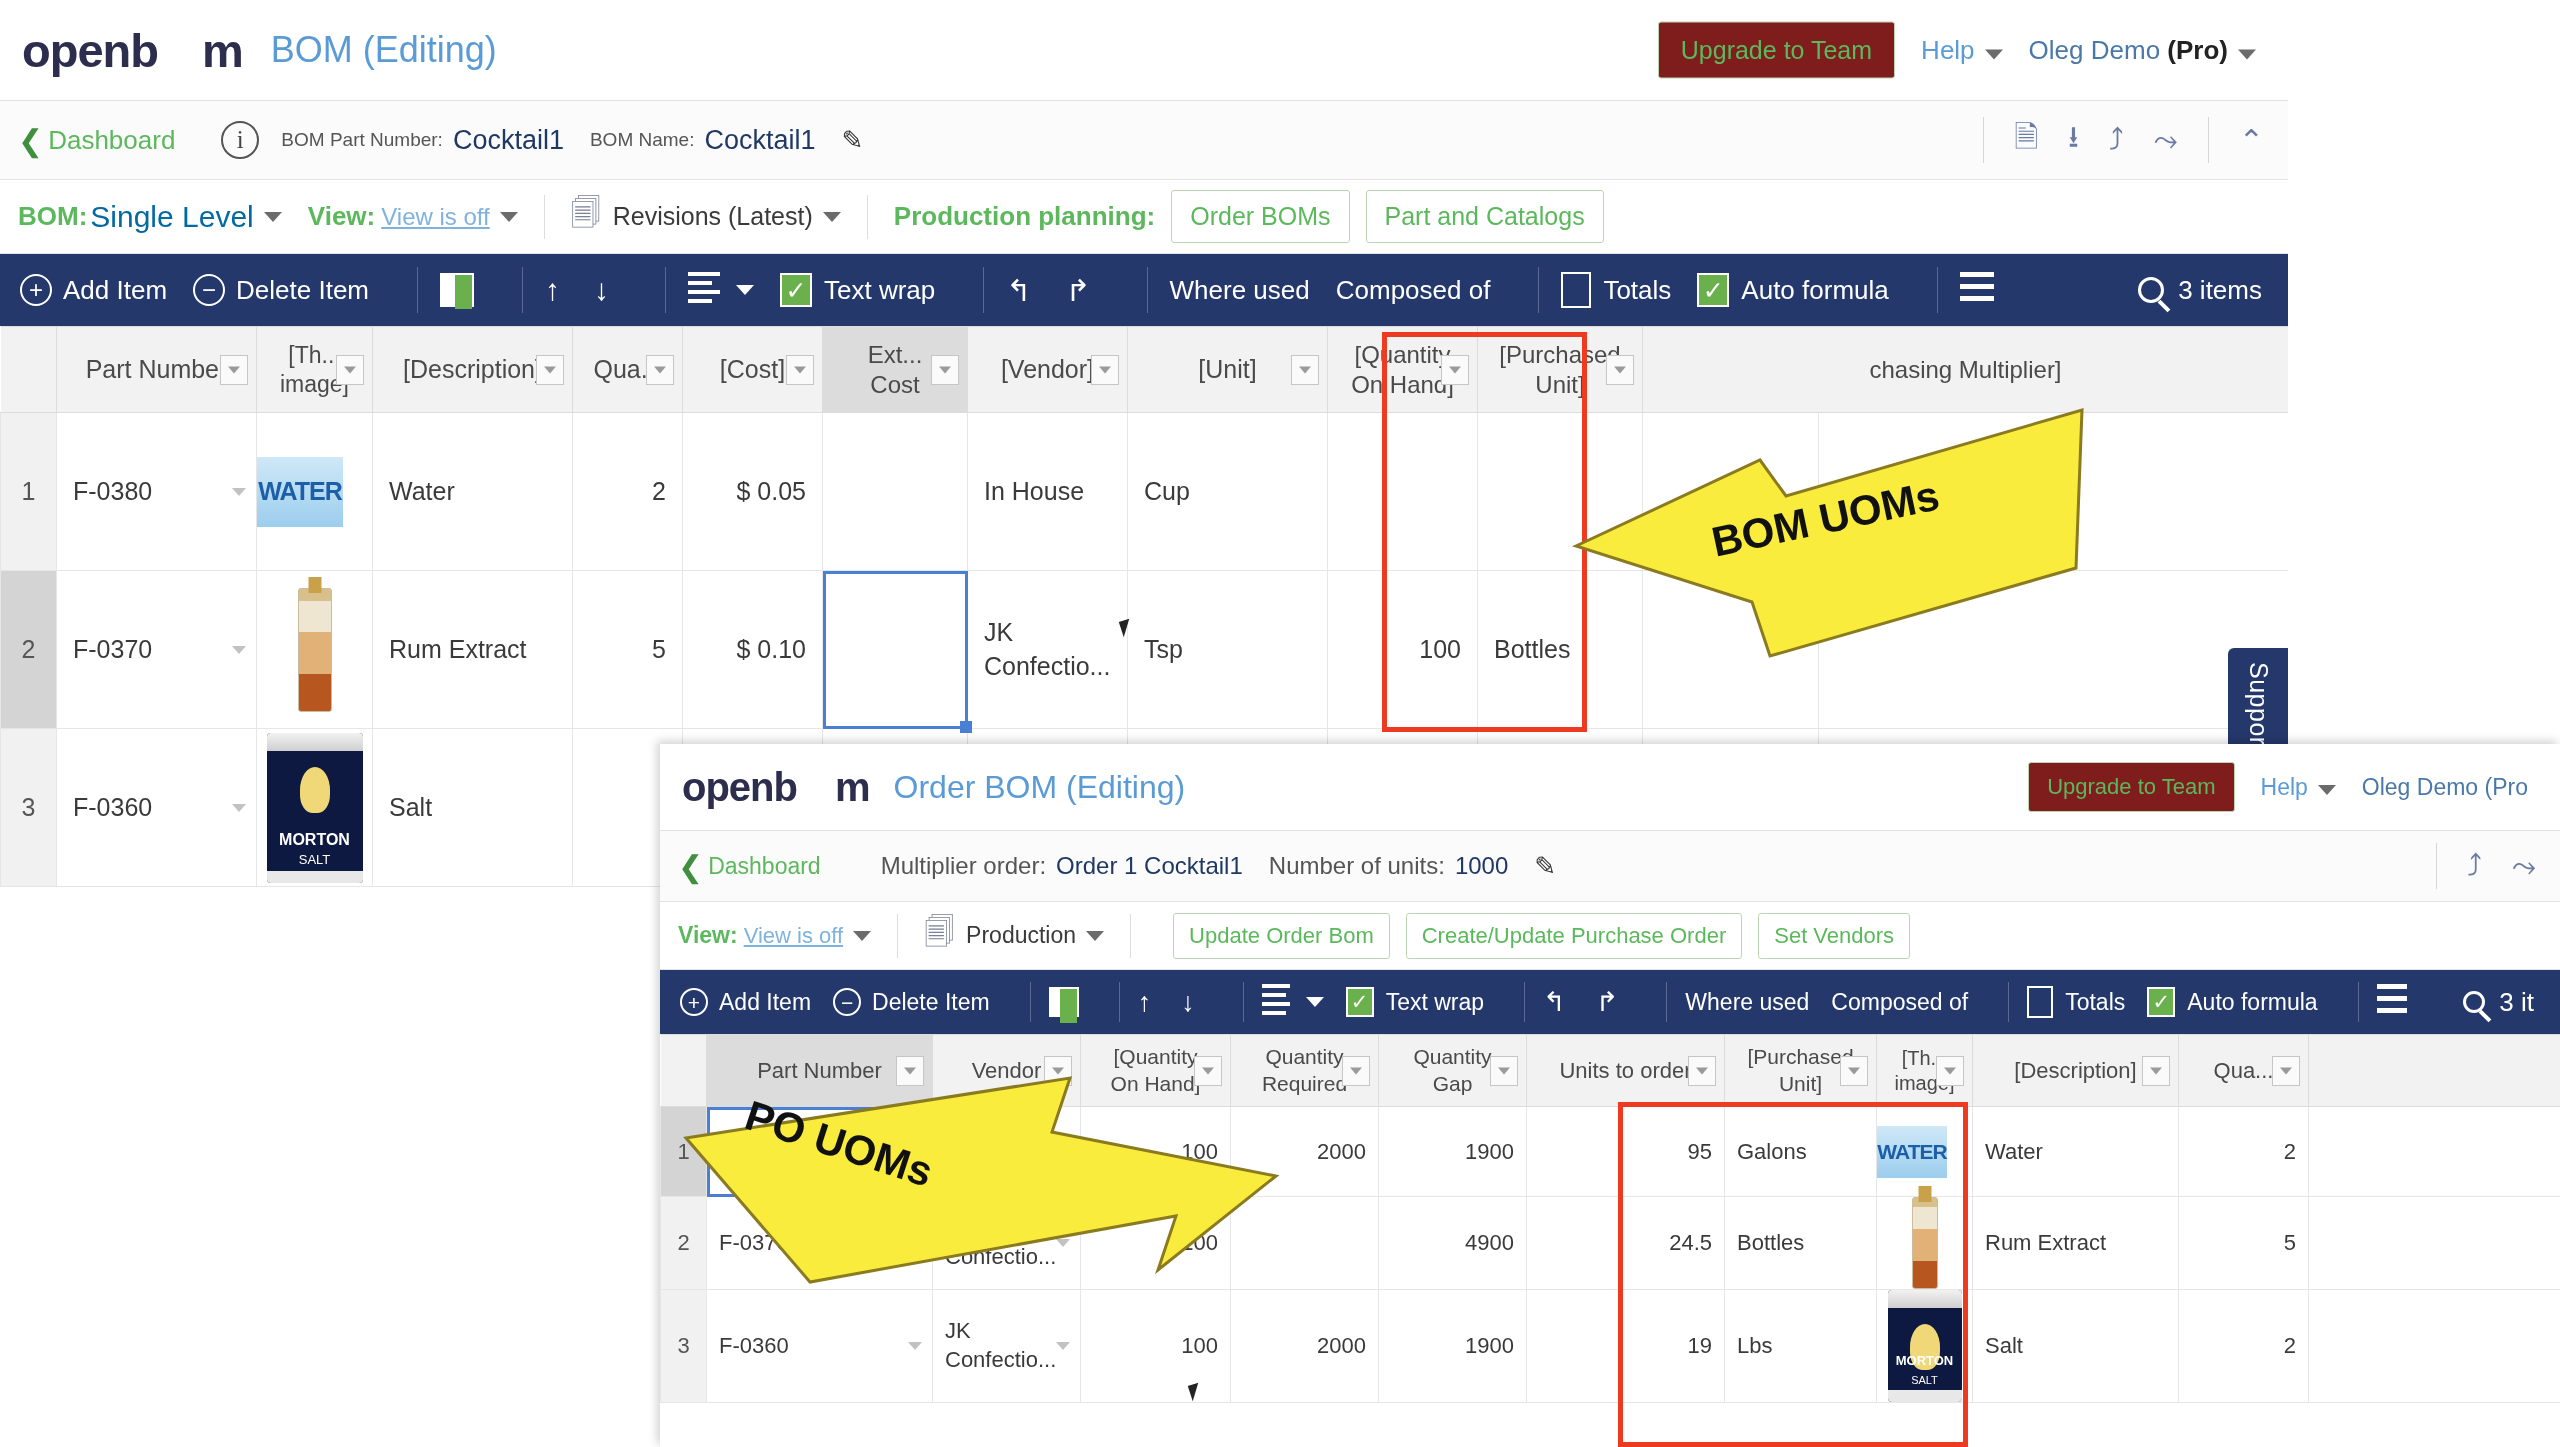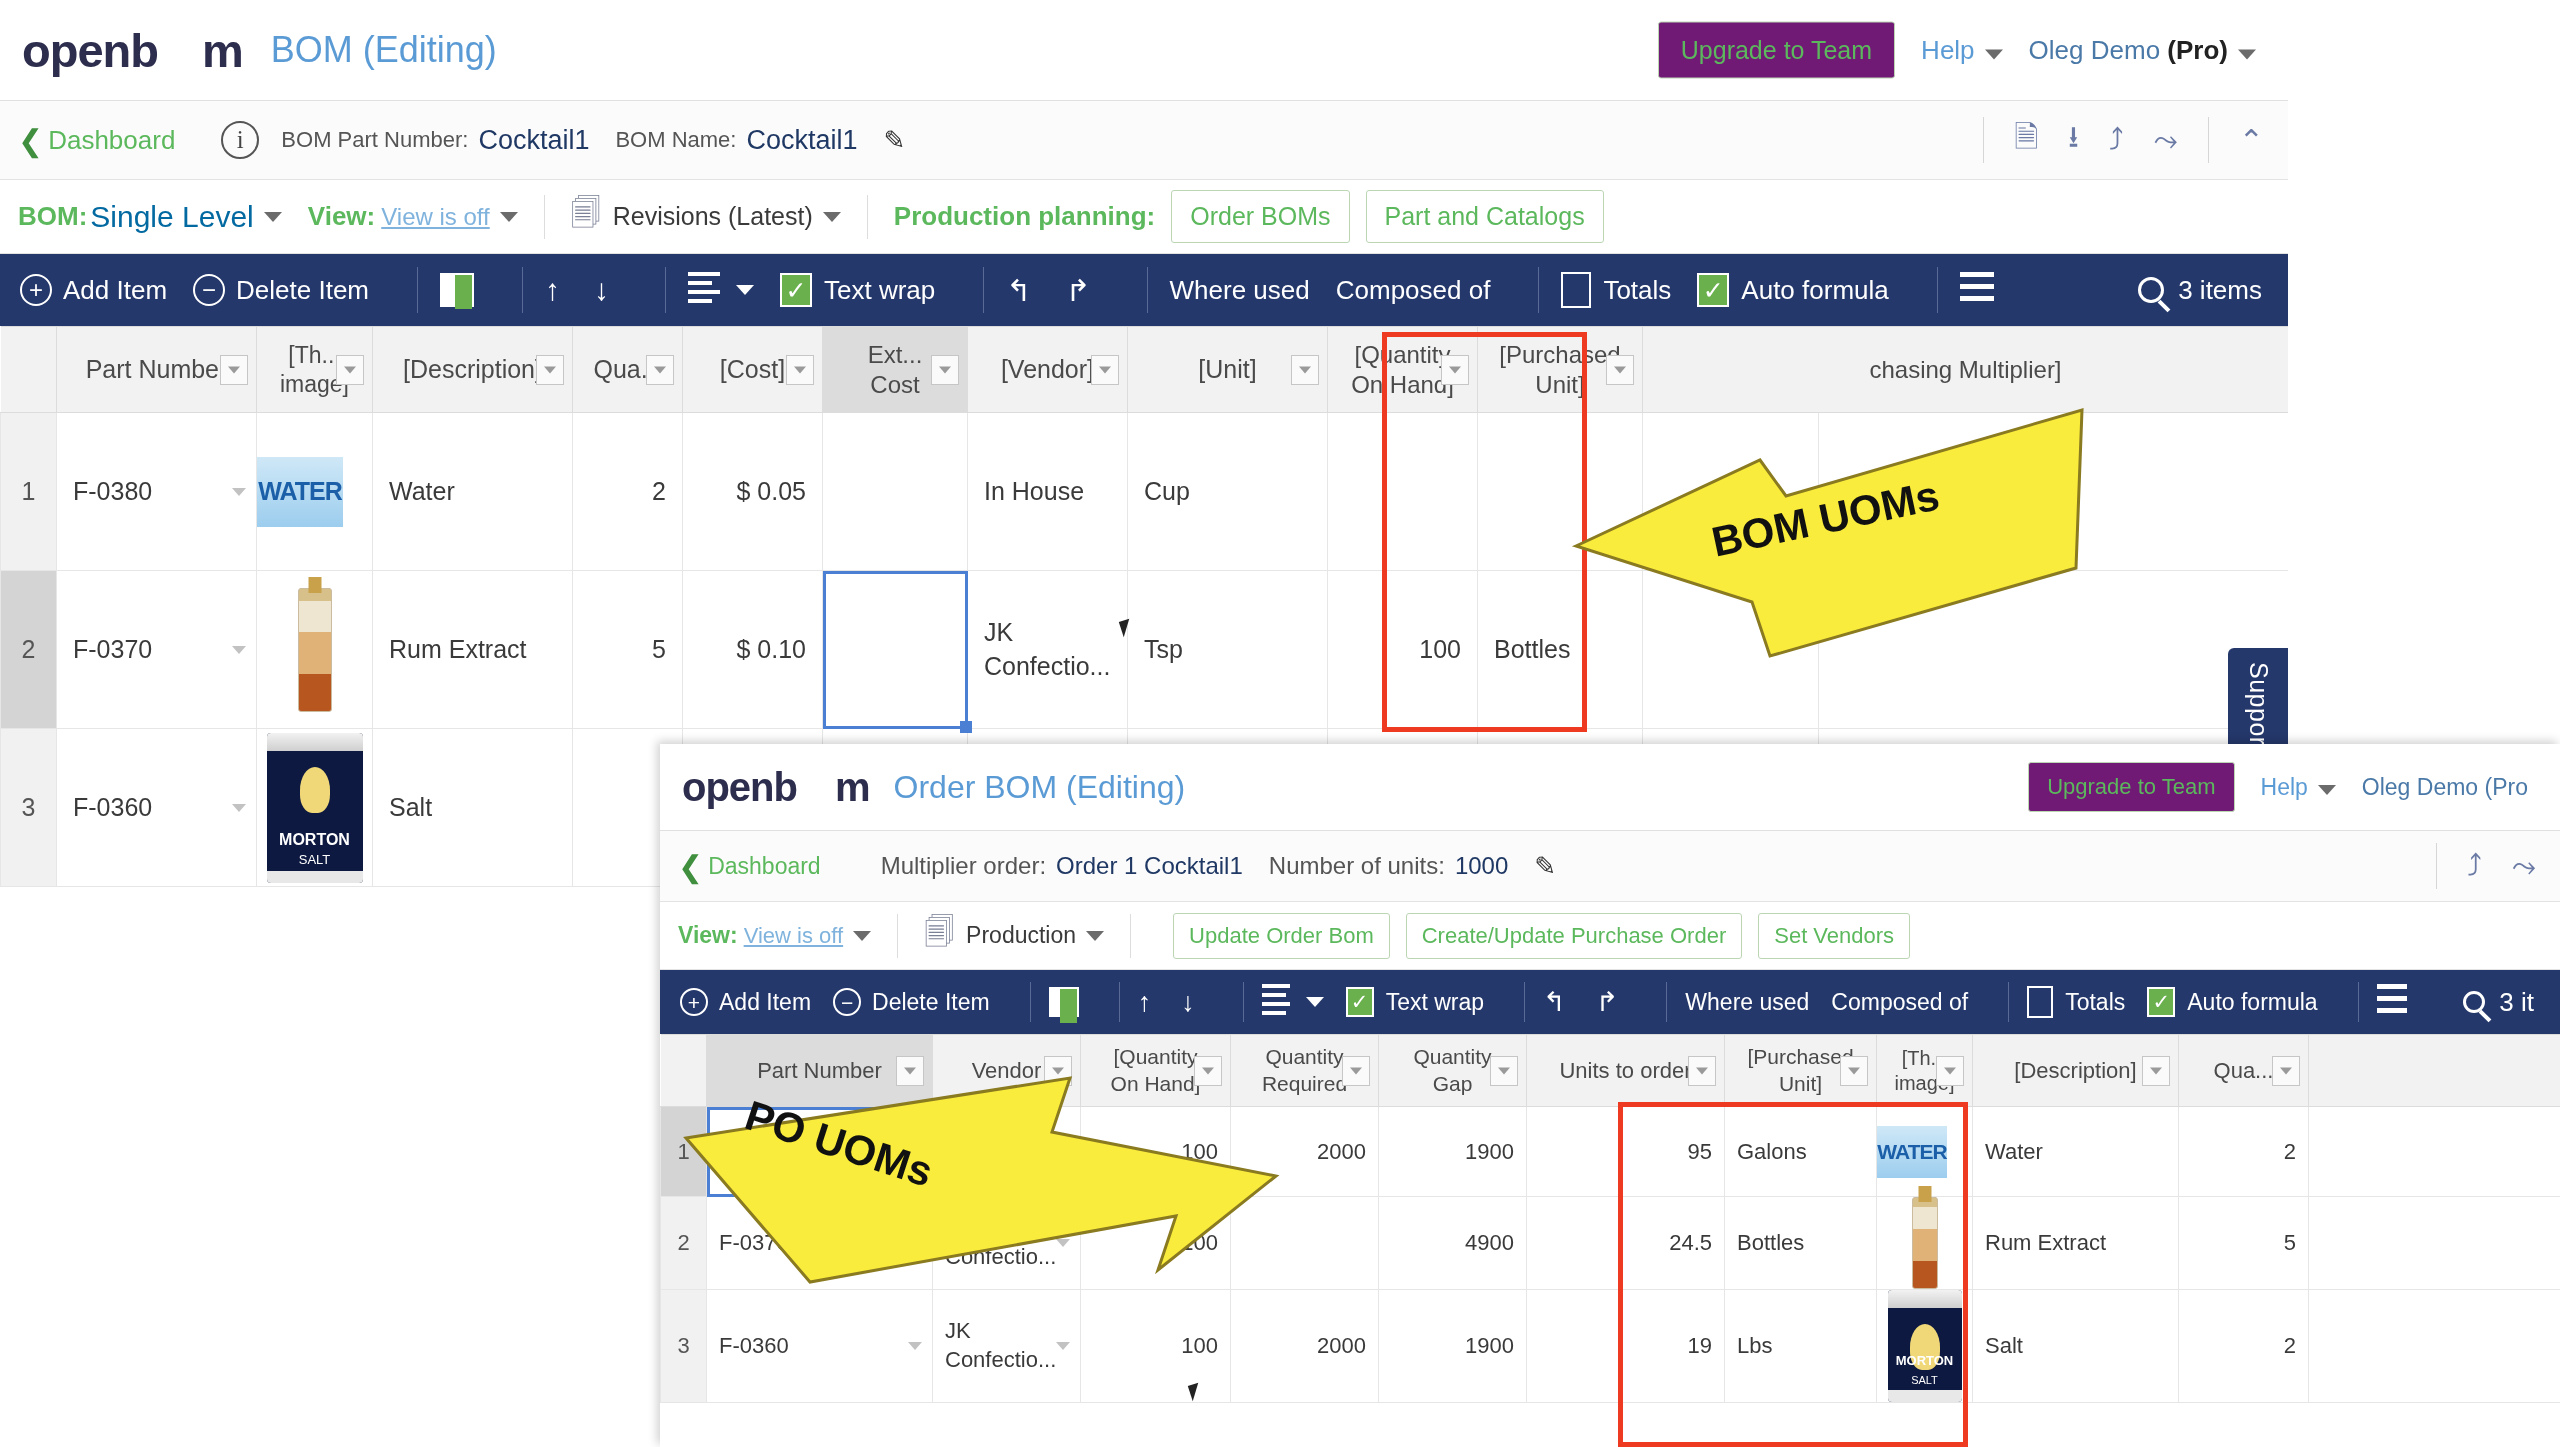--- a/index.html
+++ b/index.html
@@ -21,38 +21,38 @@
   .pie { width:40px;height:40px;border-radius:50%;
          background:conic-gradient(#e8a33d 0deg 90deg, #3b8fd4 90deg 180deg,
                                    #5fb85f 180deg 270deg, #d9534f 270deg 360deg);
          position:relative; }
   .pie::after{content:"";position:absolute;left:50%;top:50%;transform:translate(-50%,-50%);
          width:17px;height:17px;border-radius:50%;background:#fff;}
   .app-title { font-size:36px; color:#5b9bd5; margin-left:28px; font-weight:400; }
 
   .hdr-right { position:absolute; right:32px; top:50%; transform:translateY(-50%);
                display:flex; align-items:center; gap:26px; }
-  .btn-upgrade { border:1px solid #bcd6b4; color:#5cb85c; background:#701a75;
+  .btn-upgrade { border:1px solid #bcd6b4; color:#5cb85c; background:#7f1d1d;
                  padding:13px 22px; font-size:25px; border-radius:3px; }
   .link-help { color:#5b9bd5; font-size:26px; }
   .caret { display:inline-block; width:0;height:0;border-left:9px solid transparent;
            border-right:9px solid transparent;border-top:10px solid #6b6b6b;
            margin-left:10px; vertical-align:middle;}
   .link-user { color:#4a79a8; font-size:26px; }
 
   .crumbbar { height:80px; border-top:1px solid #e0e0e0; border-bottom:1px solid #e3e3e3;
               background:#fbfbfb; display:flex; align-items:center; padding:0 18px;
               position:relative; }
   .back { color:#5cb85c; font-size:26px; display:flex; align-items:center; }
   .back .chev { font-size:30px; margin-right:5px; color:#3f8f3f; }
   .i-circle { width:38px;height:38px;border:2px solid #555;border-radius:50%;
               display:inline-flex;align-items:center;justify-content:center;
               font-family:"Liberation Serif",serif; font-size:25px; color:#444;
               margin:0 22px 0 46px;}
-  .crumb-lab { font-size:22px; color:#555; margin-right:10px; }
+  .crumb-lab { font-size:19px; color:#555; margin-right:10px; }
   .crumb-val { font-size:27px; color:#1f3864; margin-right:26px; }
   .pencil { font-size:26px; color:#333; }
   .crumb-icons { position:absolute; right:24px; display:flex; align-items:center; gap:30px; }
   .ci { font-size:30px; color:#6a7aa5; }
   .vsep { width:1px; height:46px; background:#d6d6d6; }
 
   .viewbar { height:74px; background:#fff; border-bottom:1px solid #e3e3e3;
              display:flex; align-items:center; padding:0 18px; gap:0; }
   .vb-green { color:#5cb85c; font-size:26px; font-weight:bold; }
   .vb-blue { color:#0369a1; font-size:30px; margin-left:3px; }

